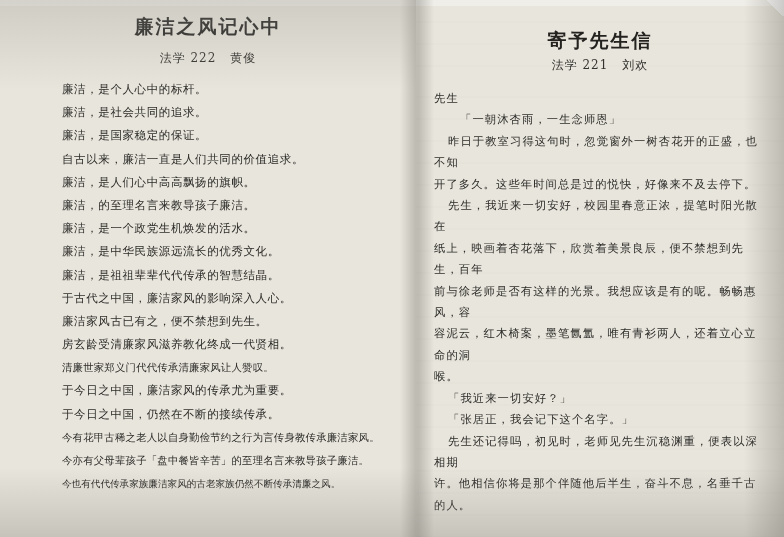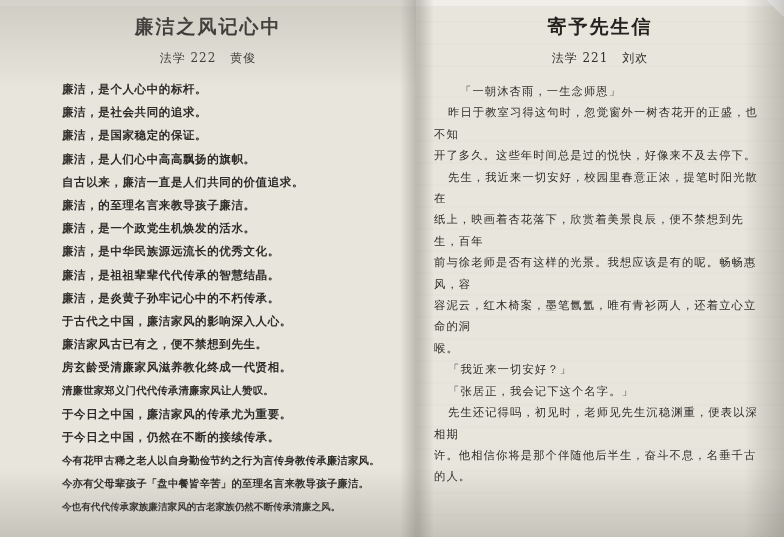--- a/index.html
+++ b/index.html
@@ -110,21 +110,20 @@
     padding-left: 62px;
     padding-right: 18px;
   }
   .left-line {
     font-size: 11.5px;
     line-height: 13px;
     letter-spacing: 0.6px;
     margin-bottom: 10.2px;
     white-space: nowrap;
     color: #2d2c29;
-    font-weight: bold;
   }
   .left-line.small {
     font-size: 10.4px;
     letter-spacing: 0.2px;
   }
   .left-line.xsmall {
     font-size: 9.6px;
     letter-spacing: 0px;
   }
 
@@ -180,47 +179,47 @@
     <div style="padding-top:14px;">
       <div class="doc-title">廉洁之风记心中</div>
       <div class="doc-byline" style="margin-top:10px;">
         <span class="byline-course">法学 222</span><span>黄俊</span>
       </div>
     </div>
     <div class="left-lines body-text">
       <div class="left-line">廉洁，是个人心中的标杆。</div>
       <div class="left-line">廉洁，是社会共同的追求。</div>
       <div class="left-line">廉洁，是国家稳定的保证。</div>
+      <div class="left-line">自古以来，廉洁一直是人们共同的价值追求。</div>
       <div class="left-line">廉洁，是人们心中高高飘扬的旗帜。</div>
-      <div class="left-line">自古以来，廉洁一直是人们共同的价值追求。</div>
       <div class="left-line">廉洁，的至理名言来教导孩子廉洁。</div>
       <div class="left-line">廉洁，是一个政党生机焕发的活水。</div>
       <div class="left-line">廉洁，是中华民族源远流长的优秀文化。</div>
       <div class="left-line">廉洁，是祖祖辈辈代代传承的智慧结晶。</div>
-      <div class="left-line">廉洁，是炎黄子孙牢记心中的不朽传承。</div>
       <div class="left-line">于古代之中国，廉洁家风的影响深入人心。</div>
       <div class="left-line">廉洁家风古已有之，便不禁想到先生。</div>
       <div class="left-line">房玄龄受清廉家风滋养教化终成一代贤相。</div>
       <div class="left-line small">清廉世家郑义门代代传承清廉家风让人赞叹。</div>
       <div class="left-line">于今日之中国，廉洁家风的传承尤为重要。</div>
       <div class="left-line">于今日之中国，仍然在不断的接续传承。</div>
       <div class="left-line small">今有花甲古稀之老人以自身勤俭节约之行为言传身教传承廉洁家风。</div>
       <div class="left-line small">今亦有父母辈孩子「盘中餐皆辛苦」的至理名言来教导孩子廉洁。</div>
       <div class="left-line xsmall">今也有代代传承家族廉洁家风的古老家族仍然不断传承清廉之风。</div>
     </div>
   </div>
 
   <div class="page page-right">
-    <div style="padding-top:14px;">
+    <div style="padding-top:28px;">
       <div class="doc-title">寄予先生信</div>
-      <div class="doc-byline" style="margin-top:10px;">
+      <div class="doc-byline" style="margin-top:3px;">
         <span class="byline-course">法学 221</span><span>刘欢</span>
       </div>
     </div>
     <div class="right-body body-text">
+      <div class="r-line">先生</div>
       <div class="r-line indent2">「一朝沐杏雨，一生念师恩」</div>
       <div class="r-line indent1">昨日于教室习得这句时，忽觉窗外一树杏花开的正盛，也不知</div>
       <div class="r-line">开了多久。这些年时间总是过的悦快，好像来不及去停下。</div>
       <div class="r-line indent1">先生，我近来一切安好，校园里春意正浓，提笔时阳光散在</div>
       <div class="r-line">纸上，映画着杏花落下，欣赏着美景良辰，便不禁想到先生，百年</div>
       <div class="r-line">前与徐老师是否有这样的光景。我想应该是有的呢。畅畅惠风，容</div>
       <div class="r-line">容泥云，红木椅案，墨笔氤氲，唯有青衫两人，还着立心立命的洞</div>
       <div class="r-line">喉。</div>
       <div class="r-line indent1">「我近来一切安好？」</div>
       <div class="r-line indent1">「张居正，我会记下这个名字。」</div>

